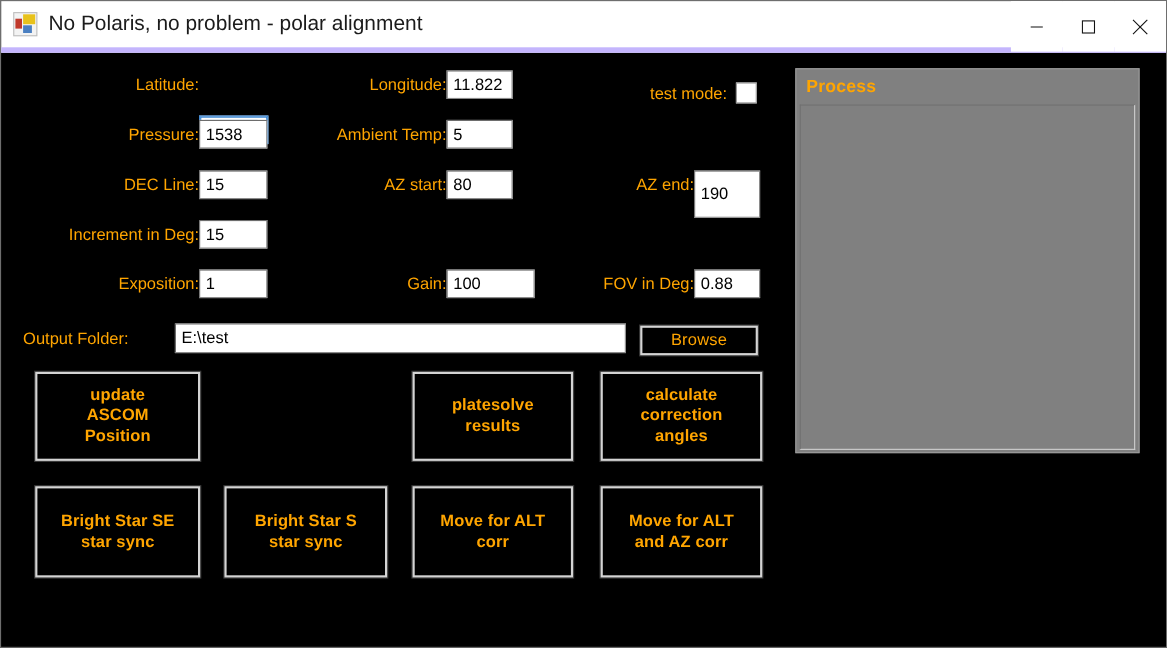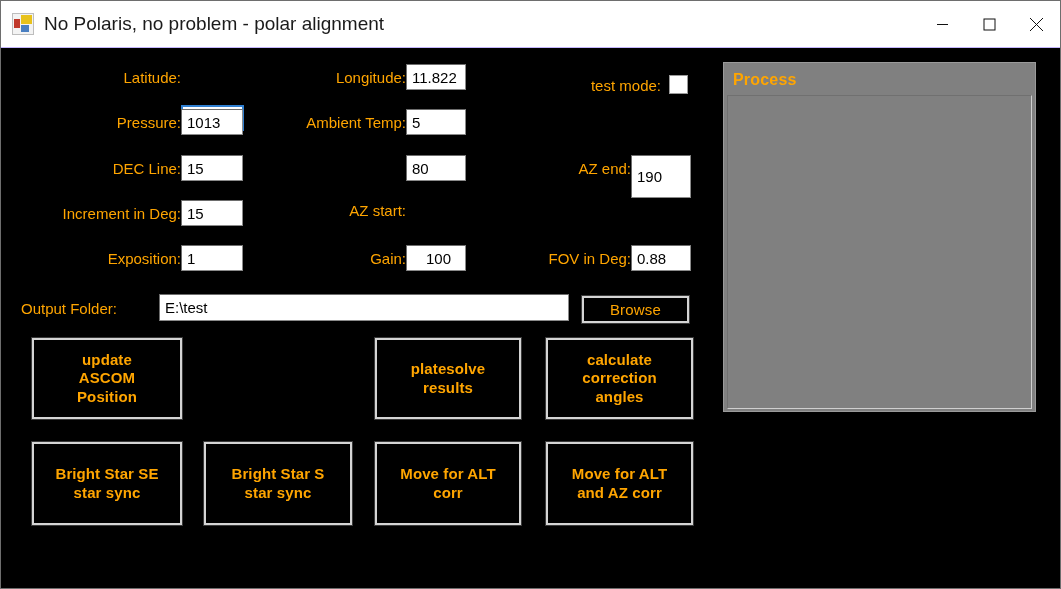--- a/index.html
+++ b/index.html
@@ -15,21 +15,21 @@
     background: #000000;
     border: 1px solid #6e6e6e;
     overflow: hidden;
   }
 
   
   #titlebar {
     position: absolute; left: 0; top: 0;
     width: 1059px; height: 47px;
     background: #ffffff;
-    border-bottom: 1px solid #c4b5fd;
+    border-bottom: 5px solid #c4b5fd;
     display: flex; align-items: center;
   }
   #app-icon {
     width: 22px; height: 22px;
     margin-left: 11px; margin-right: 10px;
     position: relative;
     background: #f3f3f3;
     border: 1px solid #bdbdbd;
     flex: 0 0 auto;
   }
@@ -185,55 +185,55 @@
   <div class="lbl" style="left:225px; top:68px; width:180px;">Longitude:</div>
   <div class="tbox" style="left:405px; top:63px; width:60px; height:26px;">
     <span>11.822</span>
   </div>
 
   <div class="lbl" style="left:500px; top:76px; width:160px;">test mode:</div>
   <div id="testmode-box" style="left:668px; top:74px;"></div>
 
   <div class="lbl" style="left:40px; top:113px; width:140px;">Pressure:</div>
   <div class="tbox" style="left:180px; top:108px; width:62px; height:26px;">
-    <span>1013</span>
+    <span>1538</span>
   </div>
 
   <div class="lbl" style="left:225px; top:113px; width:180px;">Ambient Temp:</div>
   <div class="tbox" style="left:405px; top:108px; width:60px; height:26px;">
     <span>5</span>
   </div>
 
   <div class="lbl" style="left:40px; top:159px; width:140px;">DEC Line:</div>
   <div class="tbox" style="left:180px; top:154px; width:62px; height:26px;">
     <span>15</span>
   </div>
 
-  <div class="lbl" style="left:265px; top:159px; width:140px;margin-top:42px;">AZ start:</div>
+  <div class="lbl" style="left:265px; top:159px; width:140px;">AZ start:</div>
   <div class="tbox" style="left:405px; top:154px; width:60px; height:26px;">
     <span>80</span>
   </div>
 
   <div class="lbl" style="left:490px; top:159px; width:140px;">AZ end:</div>
   <div class="tbox" style="left:630px; top:154px; width:60px; height:43px;">
     <span>190</span>
   </div>
 
   <div class="lbl" style="left:20px; top:204px; width:160px;">Increment in Deg:</div>
   <div class="tbox" style="left:180px; top:199px; width:62px; height:26px;">
     <span>15</span>
   </div>
 
   <div class="lbl" style="left:40px; top:249px; width:140px;">Exposition:</div>
   <div class="tbox" style="left:180px; top:244px; width:62px; height:26px;">
     <span>1</span>
   </div>
 
   <div class="lbl" style="left:285px; top:249px; width:120px;">Gain:</div>
-  <div class="tbox" style="left:405px; top:244px; width:60px; height:26px;justify-content:center;">
+  <div class="tbox" style="left:405px; top:244px; width:80px; height:26px;">
     <span>100</span>
   </div>
 
   <div class="lbl" style="left:490px; top:249px; width:140px;">FOV in Deg:</div>
   <div class="tbox" style="left:630px; top:244px; width:60px; height:26px;">
     <span>0.88</span>
   </div>
 
   <div class="lbl" style="left:20px; top:299px; width:130px; text-align:left;">Output Folder:</div>
   <div class="tbox" style="left:158px; top:293px; width:410px; height:27px;">

